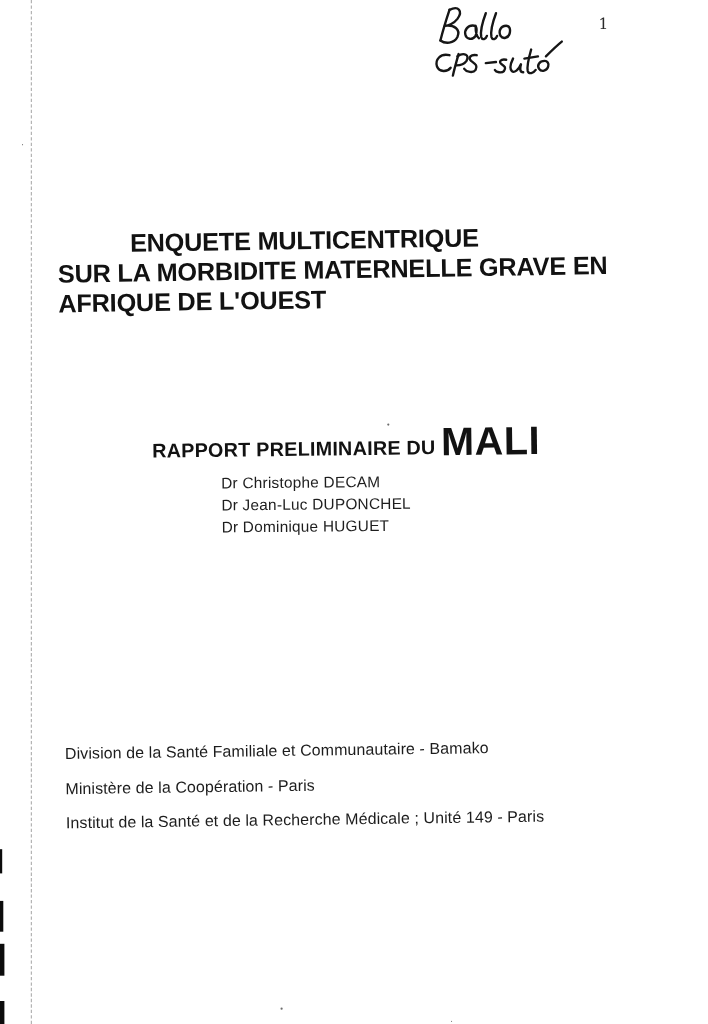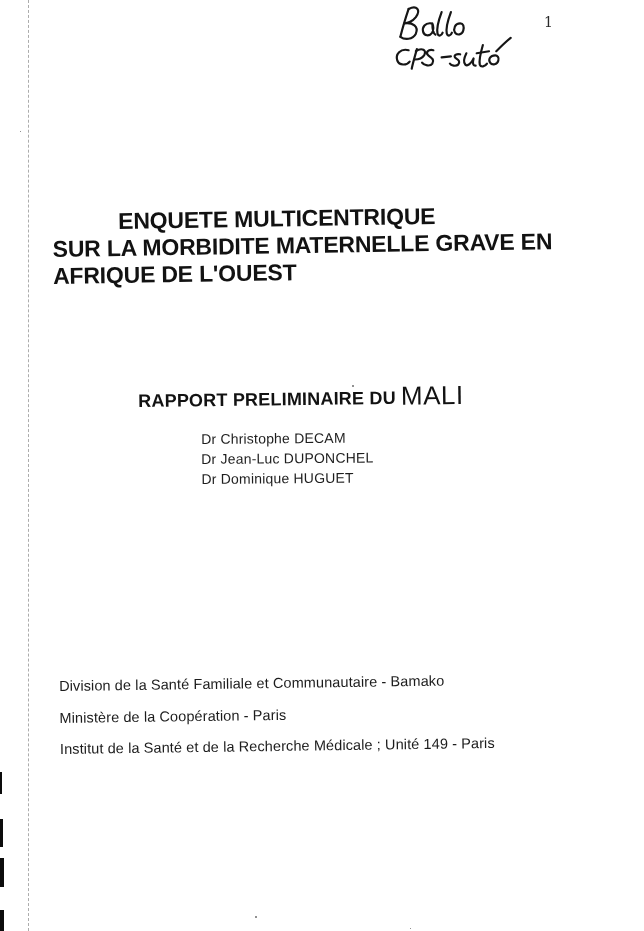--- a/index.html
+++ b/index.html
@@ -72,22 +72,22 @@
     transform: rotate(-0.7deg);
     transform-origin: left top;
     color: #121212;
   }
   .subtitle-prefix {
     font-size: 18px;
     font-weight: bold;
     letter-spacing: 0.2px;
   }
   .subtitle-emphasis {
-    font-size: 26px;
-    font-weight: normal;
+    font-size: 36px;
+    font-weight: bold;
     letter-spacing: 0.5px;
     vertical-align: -1px;
   }
   .authors-block {
     position: absolute;
     left: 201px;
     top: 429px;
     font-size: 14px;
     line-height: 20px;
     letter-spacing: 0.2px;

